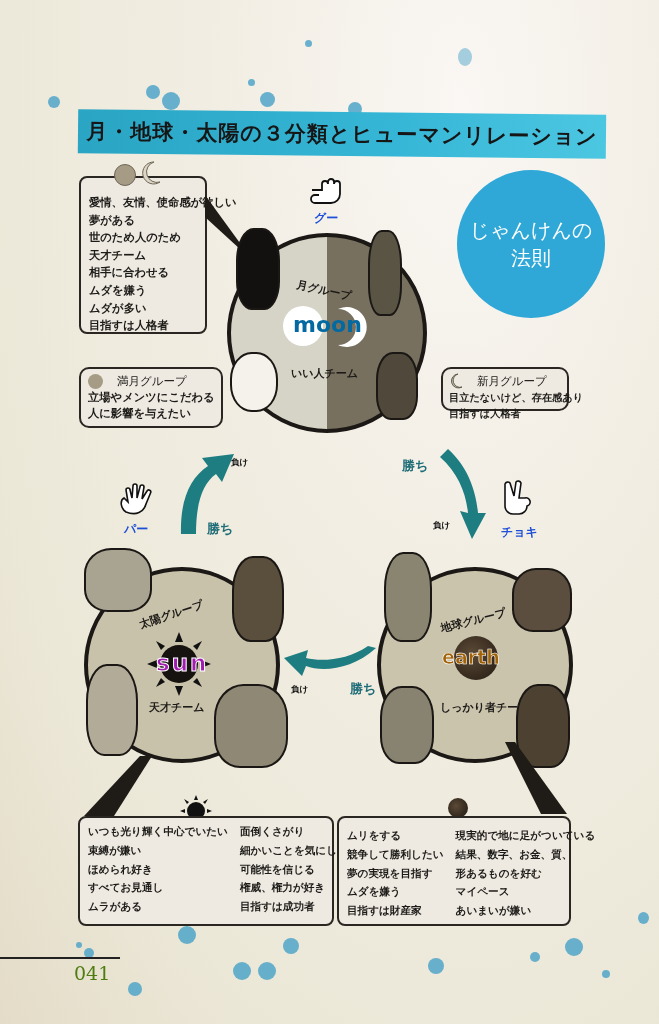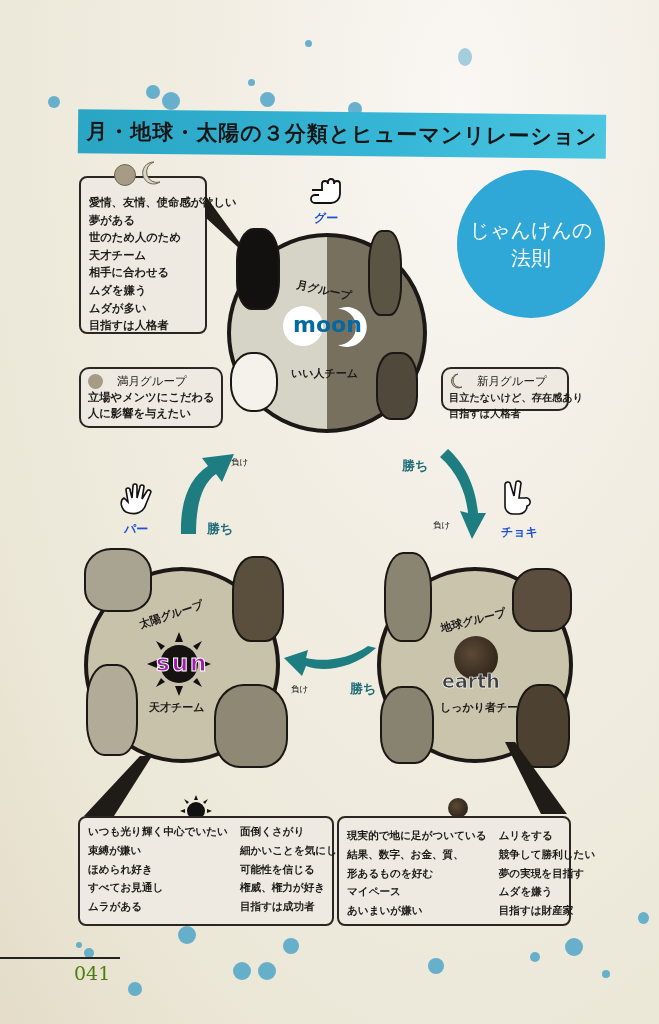--- a/index.html
+++ b/index.html
@@ -31,21 +31,21 @@
   .cols { display:flex; gap:12px; }
   .cols .col { flex:1; }
   .circle { position:absolute; border-radius:50%; border:4px solid #1b1815; box-sizing:border-box; overflow:hidden; }
   .moon-c { left:227px; top:233px; width:200px; height:200px; background:linear-gradient(90deg,#d6d4c6 50%, #77705f 50%); }
   .sun-c { left:84px; top:567px; width:196px; height:196px; background:#c9c2ab; }
   .earth-c { left:377px; top:567px; width:196px; height:196px; background:#cbc4ad; }
   .lbl { position:absolute; font-size:11px; font-weight:bold; white-space:nowrap; }
   .logo-text { position:absolute; font-weight:bold; font-family:"DejaVu Sans", sans-serif; }
   .hand-lbl { position:absolute; font-size:12px; color:#1d4ed8; font-weight:bold; }
   .win { position:absolute; font-size:13px; font-weight:bold; color:#1e6c77; }
-  .lose { position:absolute; font-size:8.5px; font-weight:normal; color:#111; }
+  .lose { position:absolute; font-size:8.5px; font-weight:bold; color:#111; }
   .animal { position:absolute; border-radius:40% 40% 35% 35%; border:2px solid #1a1714; }
   .page-num { position:absolute; left:74px; top:962px; font-family:"DejaVu Serif", serif; font-size:19px; color:#4d7c0f; }
   .page-rule { position:absolute; left:0; top:957px; width:120px; height:1.5px; background:#222; }
 </style>
 </head>
 <body>
 
 <div class="dot" style="left:48px;top:96px;width:12px;height:12px;"></div>
 <div class="dot" style="left:146px;top:85px;width:14px;height:14px;"></div>
 <div class="dot" style="left:162px;top:92px;width:18px;height:18px;"></div>
@@ -216,45 +216,45 @@
       <div class="line">可能性を信じる</div>
       <div class="line">権威、権力が好き</div>
       <div class="line">目指すは成功者</div>
     </div>
   </div>
 </div>
 
 <div class="circle earth-c"></div>
 <div class="lbl" style="left:440px;top:613px;transform:rotate(-14deg);">地球グループ</div>
 <div style="position:absolute;left:454px;top:636px;width:44px;height:44px;border-radius:50%;background:radial-gradient(circle at 40% 40%, #5b4a36, #241a12);"></div>
-<div class="logo-text" style="left:442px;top:670px;font-size:19px;color:#404040;-webkit-text-stroke:.6px #fff;">earth</div>
+<div class="logo-text" style="left:442px;top:646px;font-size:19px;color:#a16207;-webkit-text-stroke:.6px #fff;">earth</div>
 <div class="lbl" style="left:440px;top:700px;">しっかり者チーム</div>
 
 <div class="animal" style="left:384px;top:552px;width:44px;height:86px;background:#8a8571;"></div>
 <div class="animal" style="left:512px;top:568px;width:56px;height:60px;background:#5b4e3e;"></div>
 <div class="animal" style="left:380px;top:686px;width:50px;height:74px;background:#888371;"></div>
 <div class="animal" style="left:516px;top:684px;width:50px;height:80px;background:#4d4232;"></div>
 
 <svg style="position:absolute;left:505px;top:742px;" width="64" height="74">
   <polygon points="0,0 10,0 62,72 36,72" fill="#1f1b17"></polygon>
 </svg>
 <div style="position:absolute;left:448px;top:798px;width:20px;height:20px;border-radius:50%;background:radial-gradient(circle at 40% 40%, #5b4a36, #1e1610);"></div>
 <div class="box" style="left:337px;top:816px;width:234px;height:110px;padding:8px 8px;font-size:10.6px;line-height:18.8px;">
   <div class="cols">
+    <div class="col">
+      <div class="line">ムリをする</div>
+      <div class="line">競争して勝利したい</div>
+      <div class="line">夢の実現を目指す</div>
+      <div class="line">ムダを嫌う</div>
+      <div class="line">目指すは財産家</div>
+    </div>
     <div class="col" style="flex:1.25;">
       <div class="line">現実的で地に足がついている</div>
       <div class="line">結果、数字、お金、質、</div>
       <div class="line">形あるものを好む</div>
       <div class="line">マイペース</div>
       <div class="line">あいまいが嫌い</div>
     </div>
-    <div class="col">
-      <div class="line">ムリをする</div>
-      <div class="line">競争して勝利したい</div>
-      <div class="line">夢の実現を目指す</div>
-      <div class="line">ムダを嫌う</div>
-      <div class="line">目指すは財産家</div>
-    </div>
   </div>
 </div>
 
 <div class="page-rule"></div>
 <div class="page-num">041</div>
 
 </body></html>

